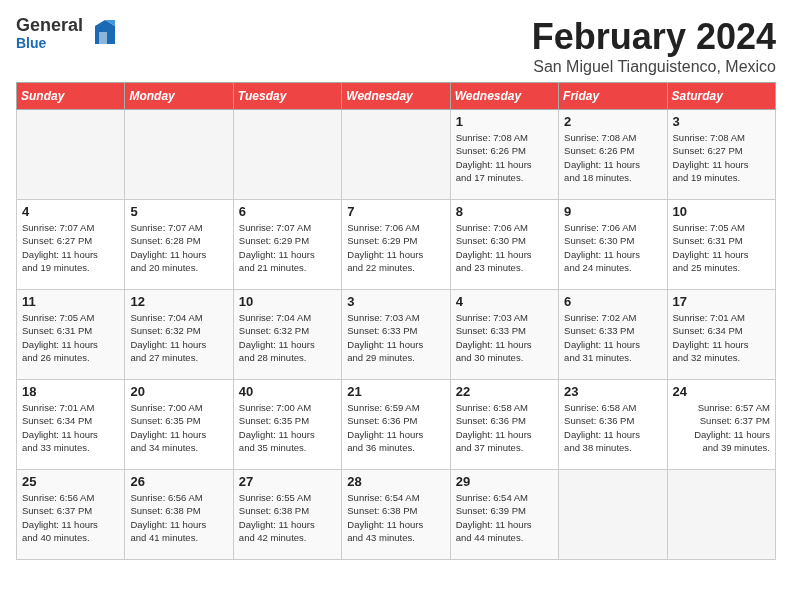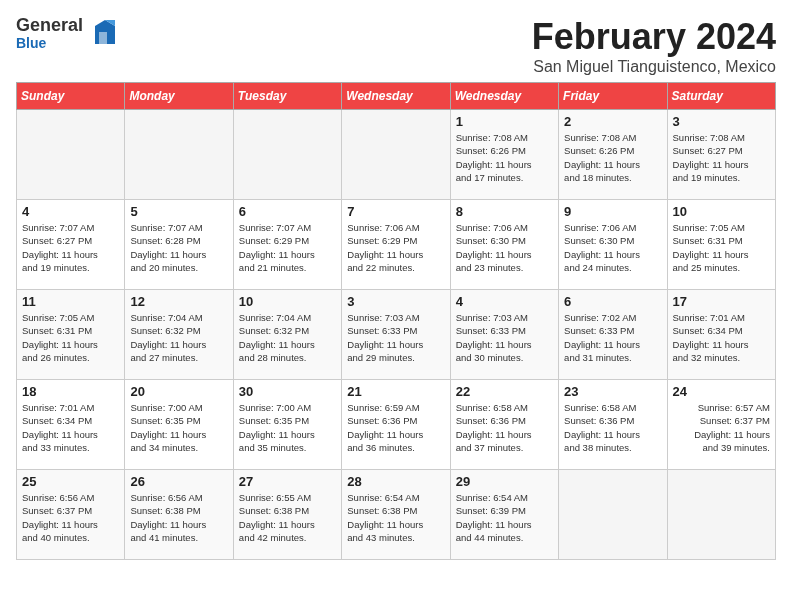--- a/index.html
+++ b/index.html
@@ -254,21 +254,21 @@
 and 33 minutes.</div>
         </td>
         <td>
           <span class="day-number">20</span>
           <div class="day-info" style="white-space: pre-line;">Sunrise: 7:00 AM
 Sunset: 6:35 PM
 Daylight: 11 hours
 and 34 minutes.</div>
         </td>
         <td>
-          <span class="day-number">30</span>
+          <span class="day-number">40</span>
           <div class="day-info" style="white-space: pre-line;">Sunrise: 7:00 AM
 Sunset: 6:35 PM
 Daylight: 11 hours
 and 35 minutes.</div>
         </td>
         <td>
           <span class="day-number">21</span>
           <div class="day-info" style="white-space: pre-line;">Sunrise: 6:59 AM
 Sunset: 6:36 PM
 Daylight: 11 hours

